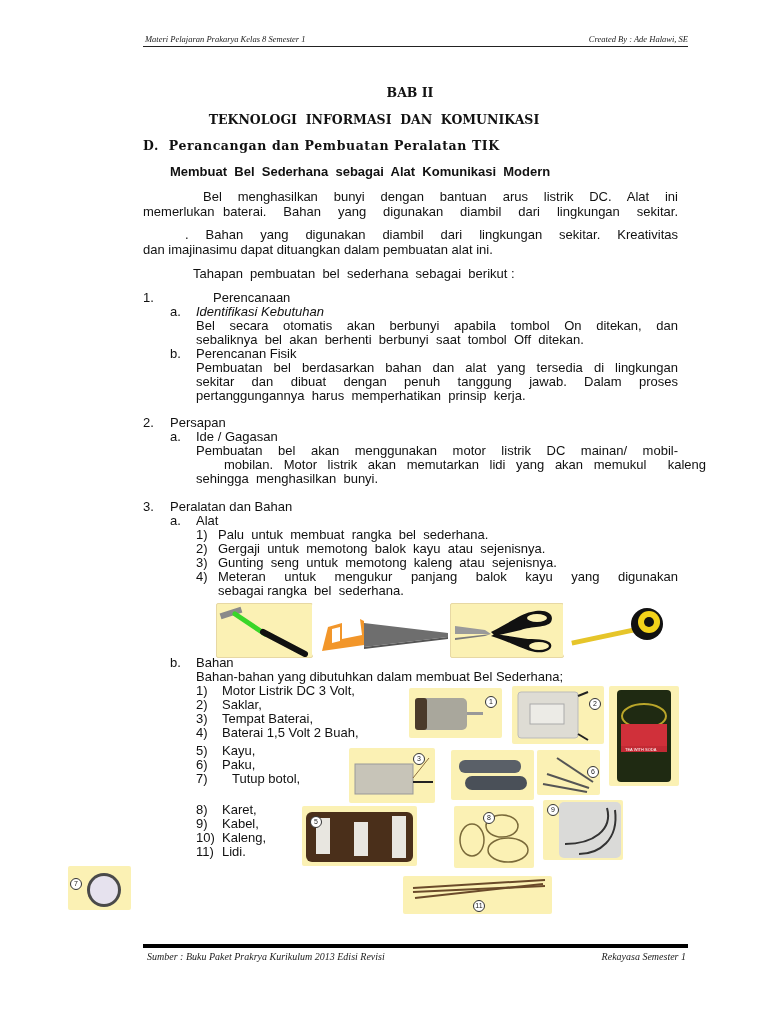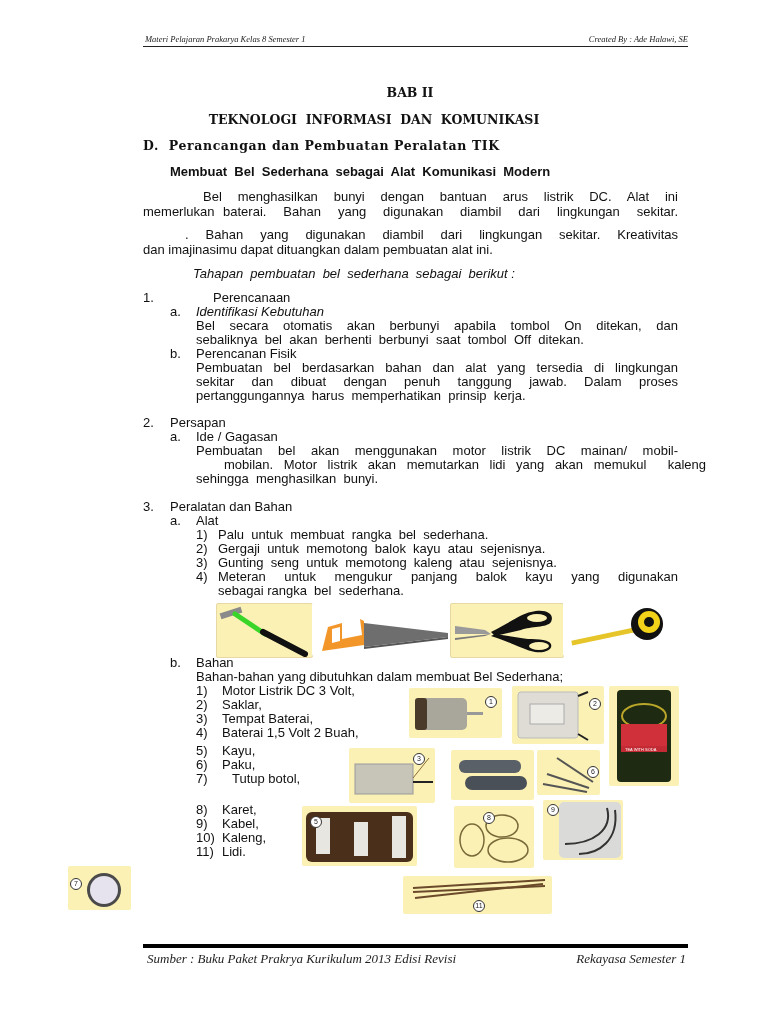--- a/index.html
+++ b/index.html
@@ -10,39 +10,39 @@
   .hdr-line { position: absolute; left: 143px; width: 545px; border-top: 1px solid #222; }
   .serif-b { font-family: "DejaVu Serif", serif; font-weight: bold; }
   .t { font-size: 13px; line-height: 14.5px; }
   .just-full { text-align: justify; text-align-last: justify; }
   .img { position: absolute; background: #fbf1b4; border-radius: 2px; overflow: hidden; }
   .img.white { background: #ffffff; }
   .img.bordered { border: 1px solid #e7d8a4; }
   .badge { position: absolute; width: 10px; height: 10px; border: 1px solid #333; border-radius: 50%;
            font-size: 7px; line-height: 10px; text-align: center; background: #fff; color: #222; font-family: "Liberation Sans", sans-serif; }
   .footer-bar { position: absolute; left: 143px; top: 944px; width: 545px; height: 4px; background: #000; }
-  .ftr { font-family: "Liberation Serif", serif; font-style: italic; font-size: 13px; color: #222; }
+  .ftr { font-family: "Liberation Serif", serif; font-style: italic; font-size: 10px; color: #222; }
 </style>
 </head>
 <body>
 
 <div class="abs hdr" style="left:145px; top:34px;">Materi Pelajaran Prakarya Kelas 8 Semester 1</div>
 <div class="abs hdr" style="right:80px; top:34px;">Created By : Ade Halawi, SE</div>
 <div class="hdr-line" style="top:46px;"></div>
 
 <div class="abs serif-b" style="left:0; width:768px; top:85px; text-align:center; font-size:12.5px; padding-left:52px; box-sizing:border-box;">BAB II</div>
 <div class="abs serif-b" style="left:0; width:696px; top:112px; text-align:center; font-size:12.5px; padding-left:52px; box-sizing:border-box; white-space:pre;">TEKNOLOGI  INFORMASI  DAN  KOMUNIKASI</div>
 <div class="abs serif-b" style="left:143px; top:138px; font-size:12.5px; letter-spacing:0.6px; white-space:pre;">D.  Perancangan dan Pembuatan Peralatan TIK</div>
 <div class="abs" style="left:170px; top:164px; font-size:13px; font-weight:bold; white-space:pre;">Membuat  Bel  Sederhana  sebagai  Alat  Komunikasi  Modern</div>
 
 <div class="abs t just-full" style="left:203px; width:475px; top:190px; white-space:pre-wrap;">Bel  menghasilkan  bunyi  dengan  bantuan  arus  listrik  DC.  Alat  ini</div>
 <div class="abs t just-full" style="left:143px; width:535px; top:205px; white-space:pre-wrap;">memerlukan baterai.  Bahan  yang  digunakan  diambil  dari  lingkungan  sekitar.</div>
 <div class="abs t just-full" style="left:185px; width:493px; top:228px; white-space:pre-wrap;">.  Bahan  yang  digunakan  diambil  dari  lingkungan  sekitar.  Kreativitas</div>
 <div class="abs t" style="left:143px; top:243px;">dan imajinasimu dapat dituangkan dalam pembuatan alat ini.</div>
-<div class="abs t" style="left:193px; top:267px; white-space:pre;font-style:italic;">Tahapan  pembuatan  bel  sederhana  sebagai  berikut :</div>
+<div class="abs t" style="left:193px; top:267px; white-space:pre;">Tahapan  pembuatan  bel  sederhana  sebagai  berikut :</div>
 
 <div class="abs t" style="left:143px; top:291px;">1.</div>
 <div class="abs t" style="left:170px; top:291px;margin-left:43px;">Perencanaan</div>
 <div class="abs t" style="left:170px; top:305px;">a.</div>
 <div class="abs t" style="left:196px; top:305px;font-style:italic;">Identifikasi Kebutuhan</div>
 <div class="abs t just-full" style="left:196px; width:482px; top:319px; white-space:pre-wrap;">Bel  secara  otomatis  akan  berbunyi  apabila  tombol  On  ditekan,  dan</div>
 <div class="abs t" style="left:196px; top:333px; white-space:pre;">sebaliknya  bel  akan  berhenti  berbunyi  saat  tombol  Off  ditekan.</div>
 <div class="abs t" style="left:170px; top:347px;">b.</div>
 <div class="abs t" style="left:196px; top:347px;">Perencanan Fisik</div>
 <div class="abs t just-full" style="left:196px; width:482px; top:361px; white-space:pre-wrap;">Pembuatan bel berdasarkan bahan dan alat yang tersedia di lingkungan</div>

